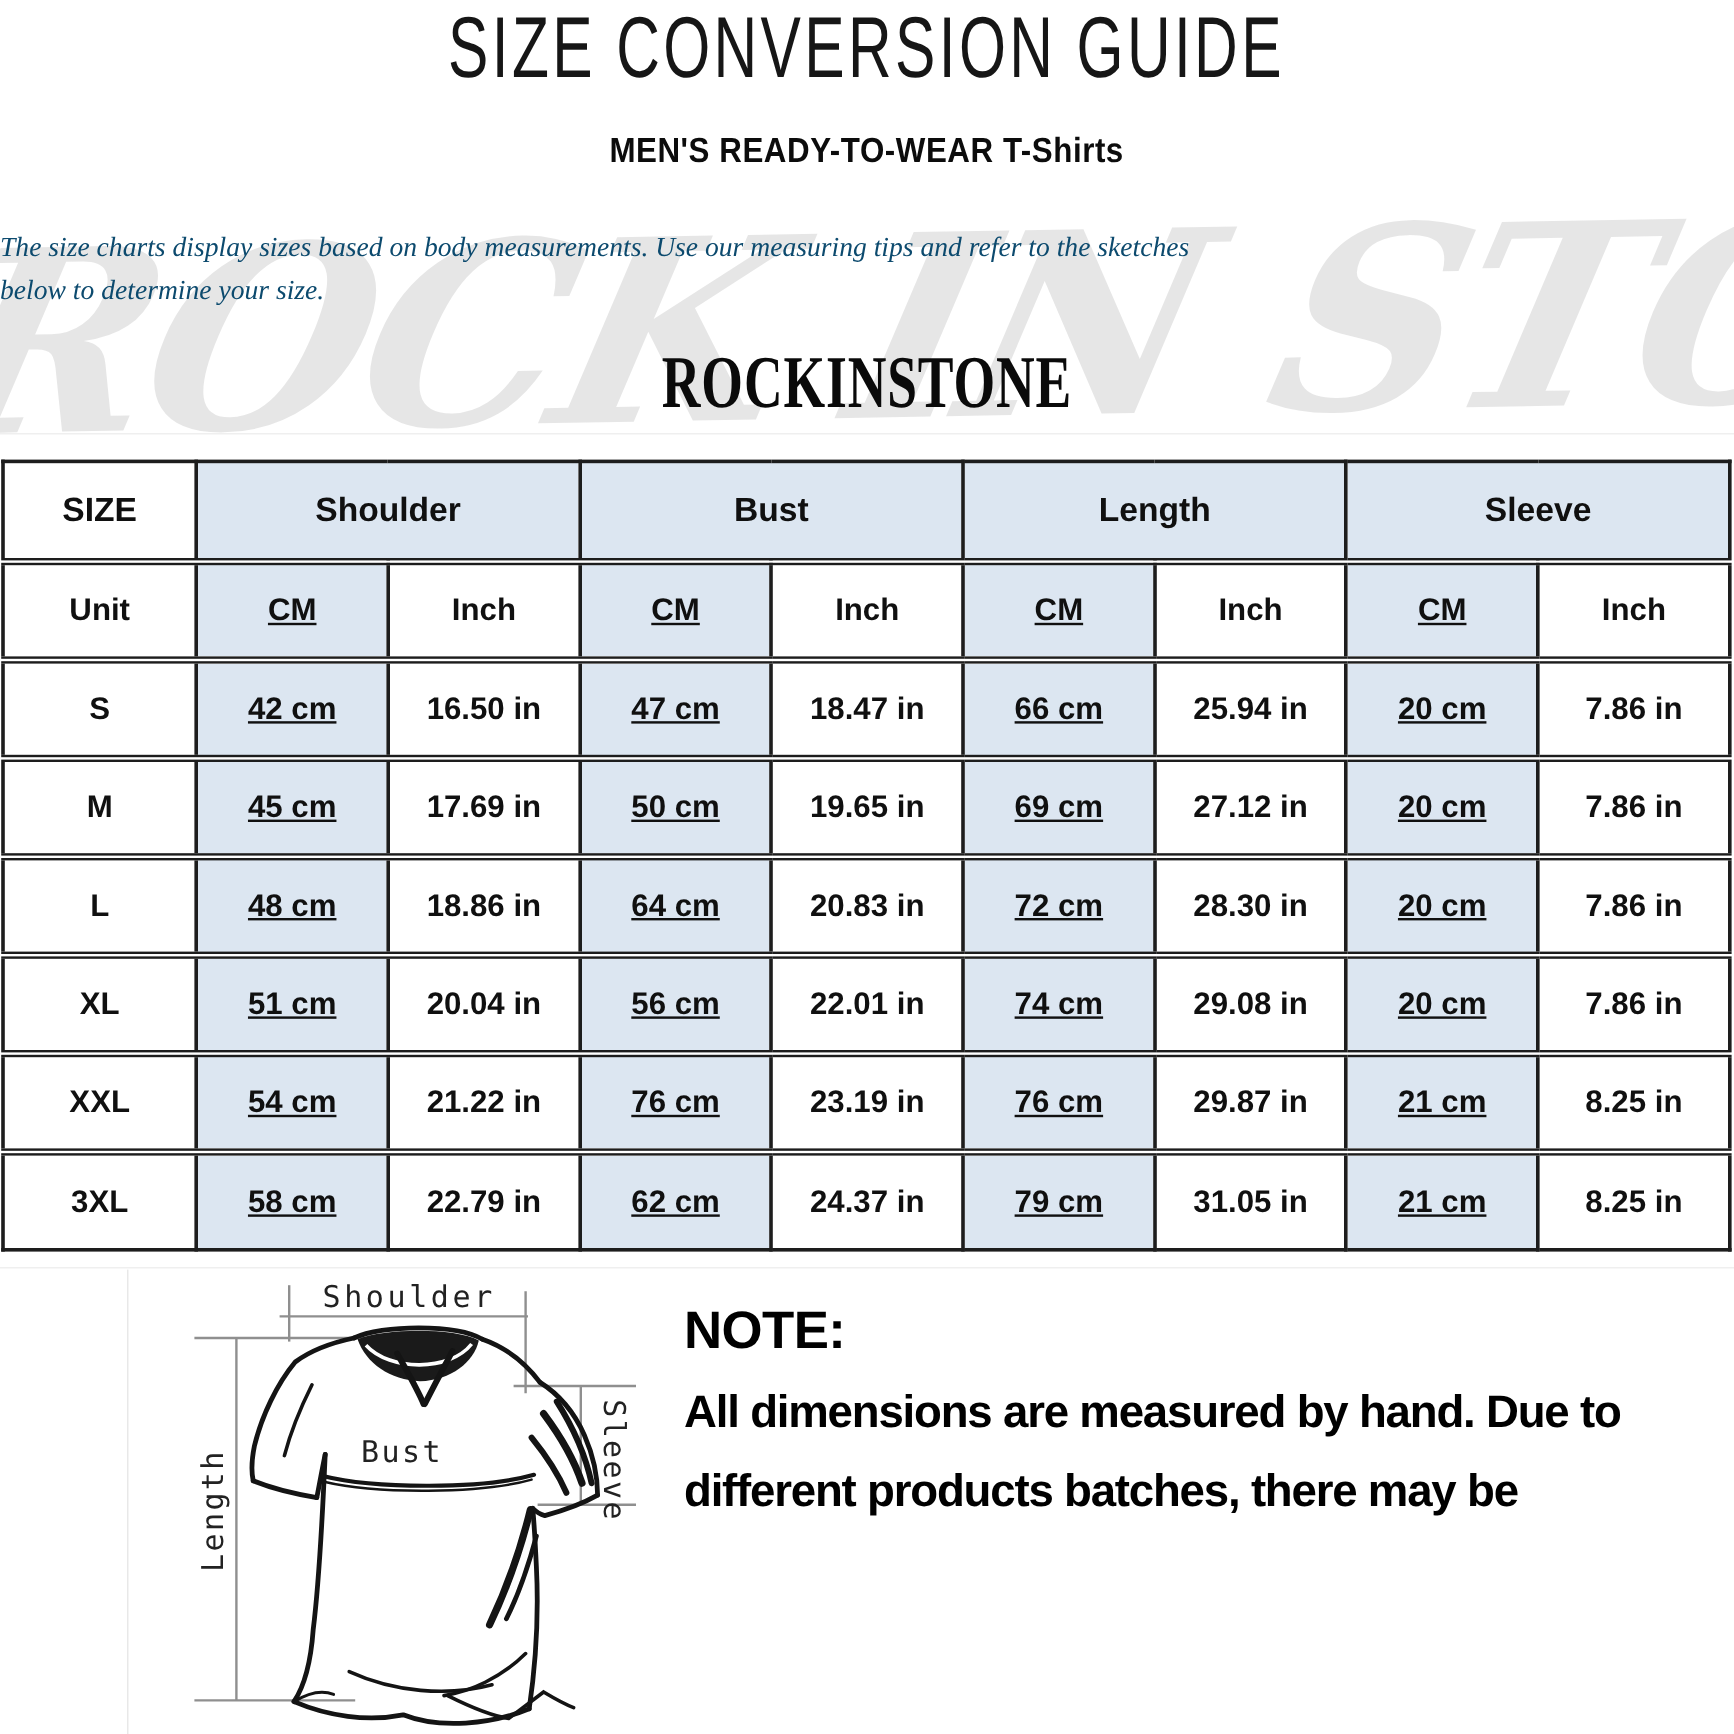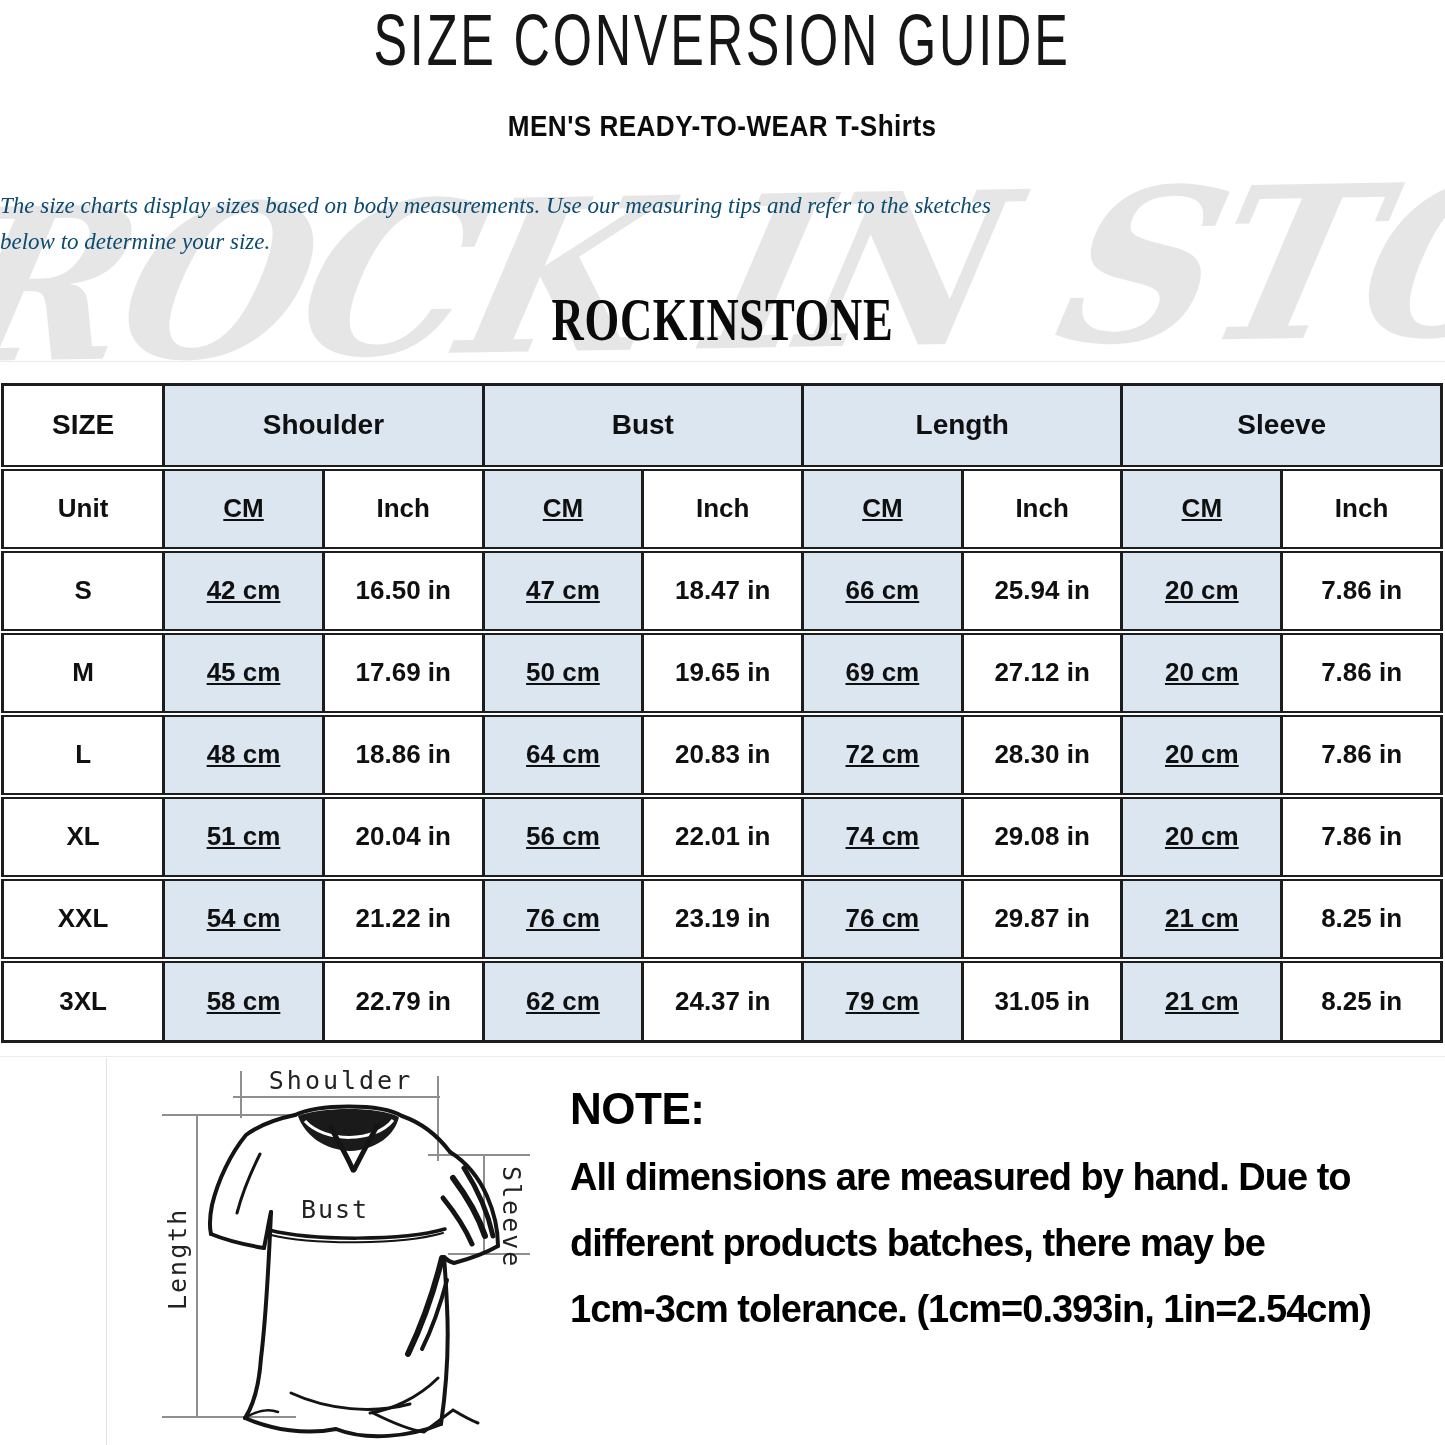--- a/index.html
+++ b/index.html
@@ -246,16 +246,15 @@
       <text x="187" y="160" text-anchor="middle" letter-spacing="2">Bust</text>
       <text transform="translate(355,108) rotate(90)" letter-spacing="2">Sleeve</text>
       <text transform="translate(38,252) rotate(-90)" letter-spacing="2">Length</text>
     </svg>
   </div>
 
   <div class="note">
     <div class="note-heading">NOTE:</div>
     <div class="note-line">All dimensions are measured by hand. Due to</div>
     <div class="note-line">different products batches, there may be</div>
-    <div class="note-line">1cm-3cm tolerance. (1cm=0.393in, 1in=2.54cm)</div>
   </div>
 
 </div>
 
 </body></html>

